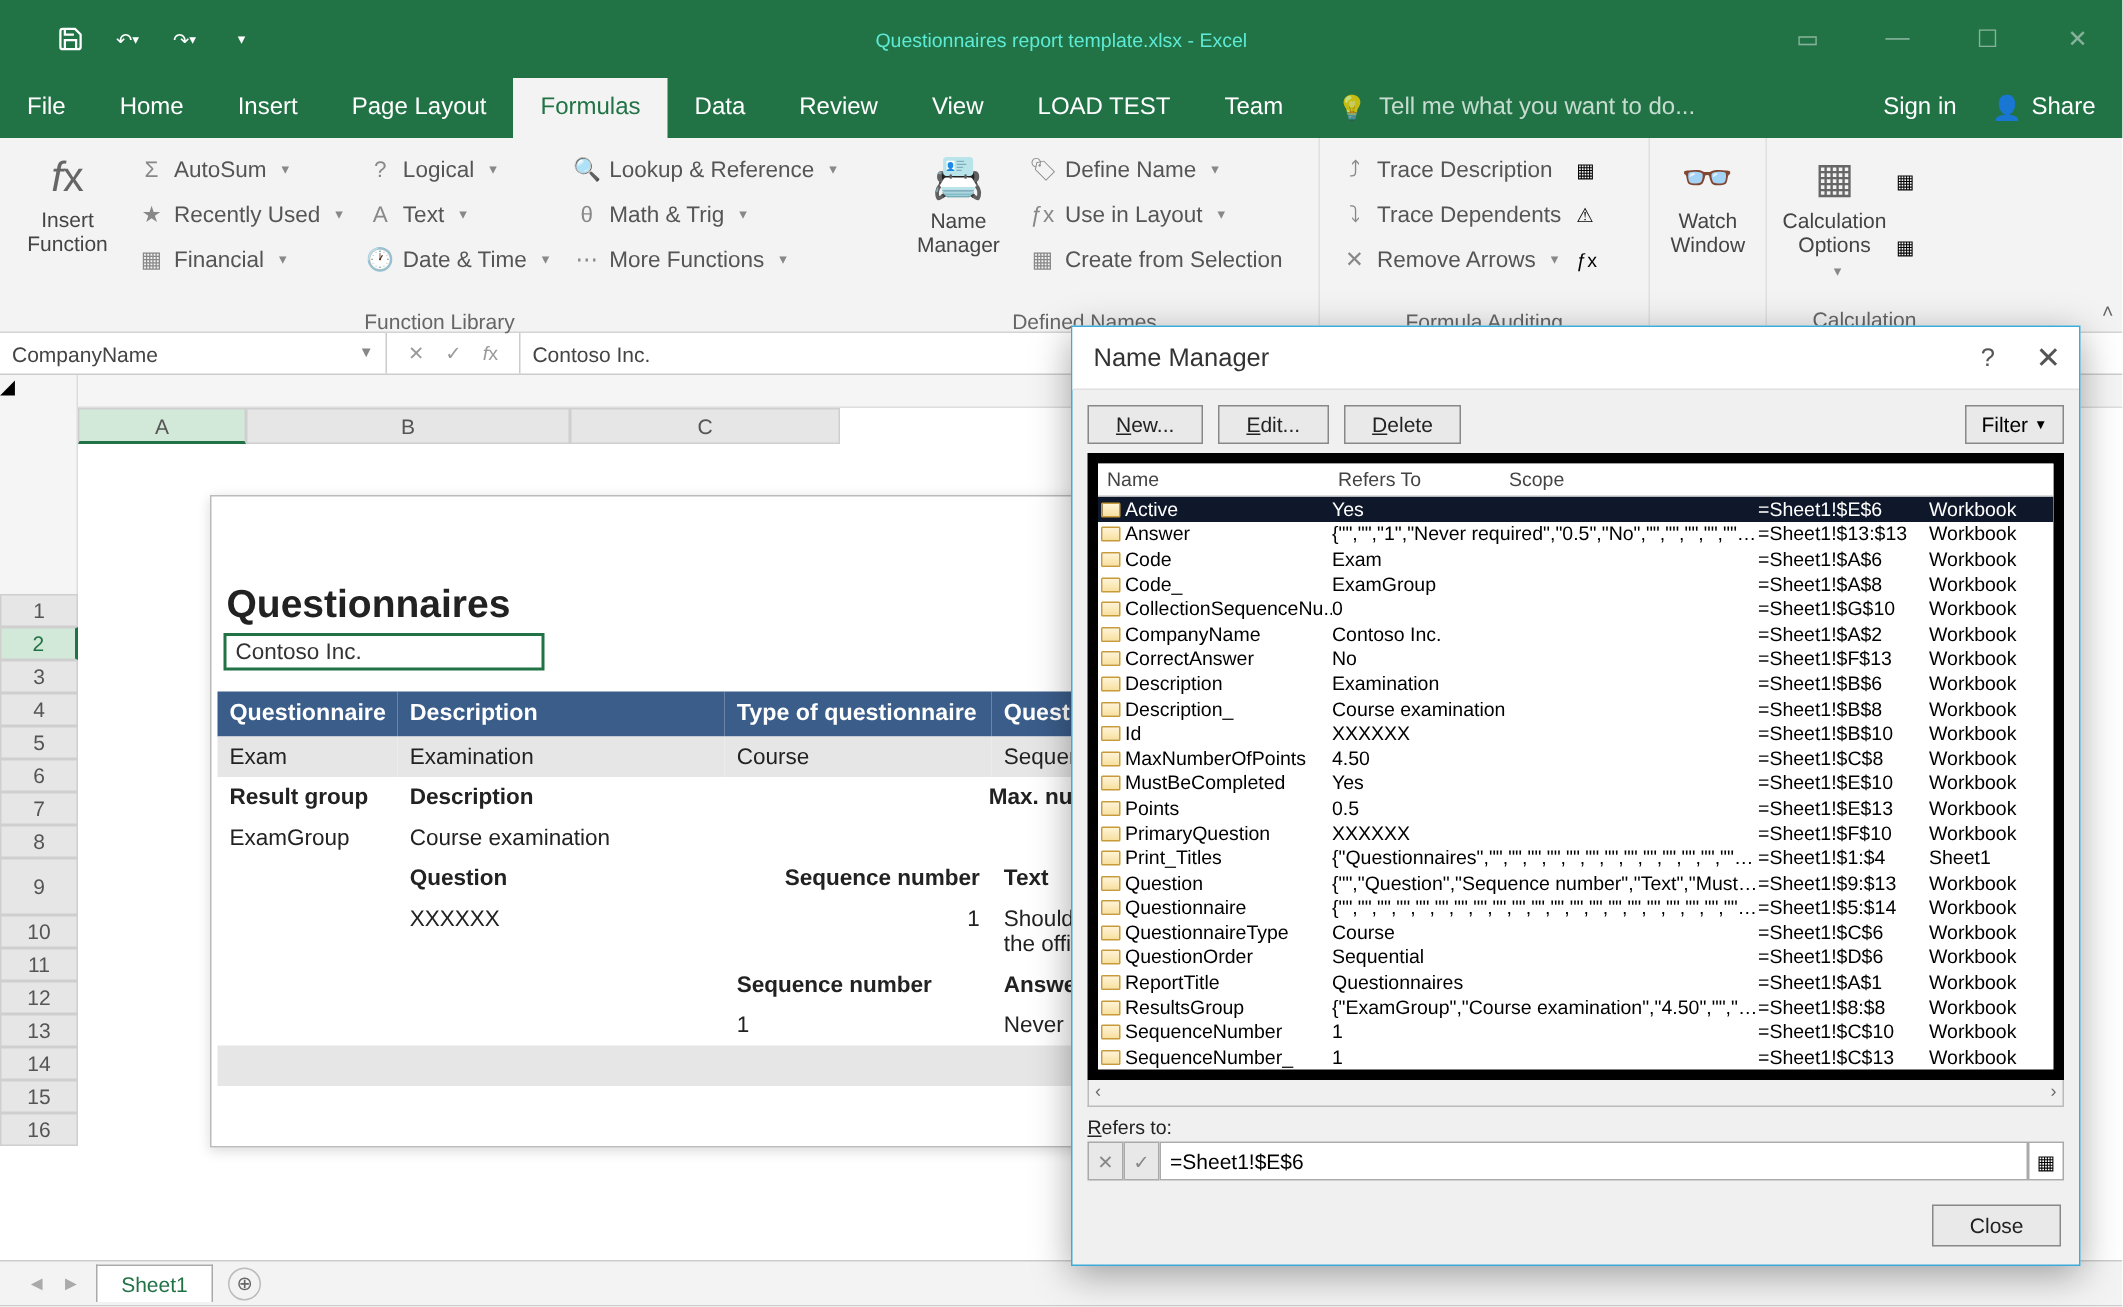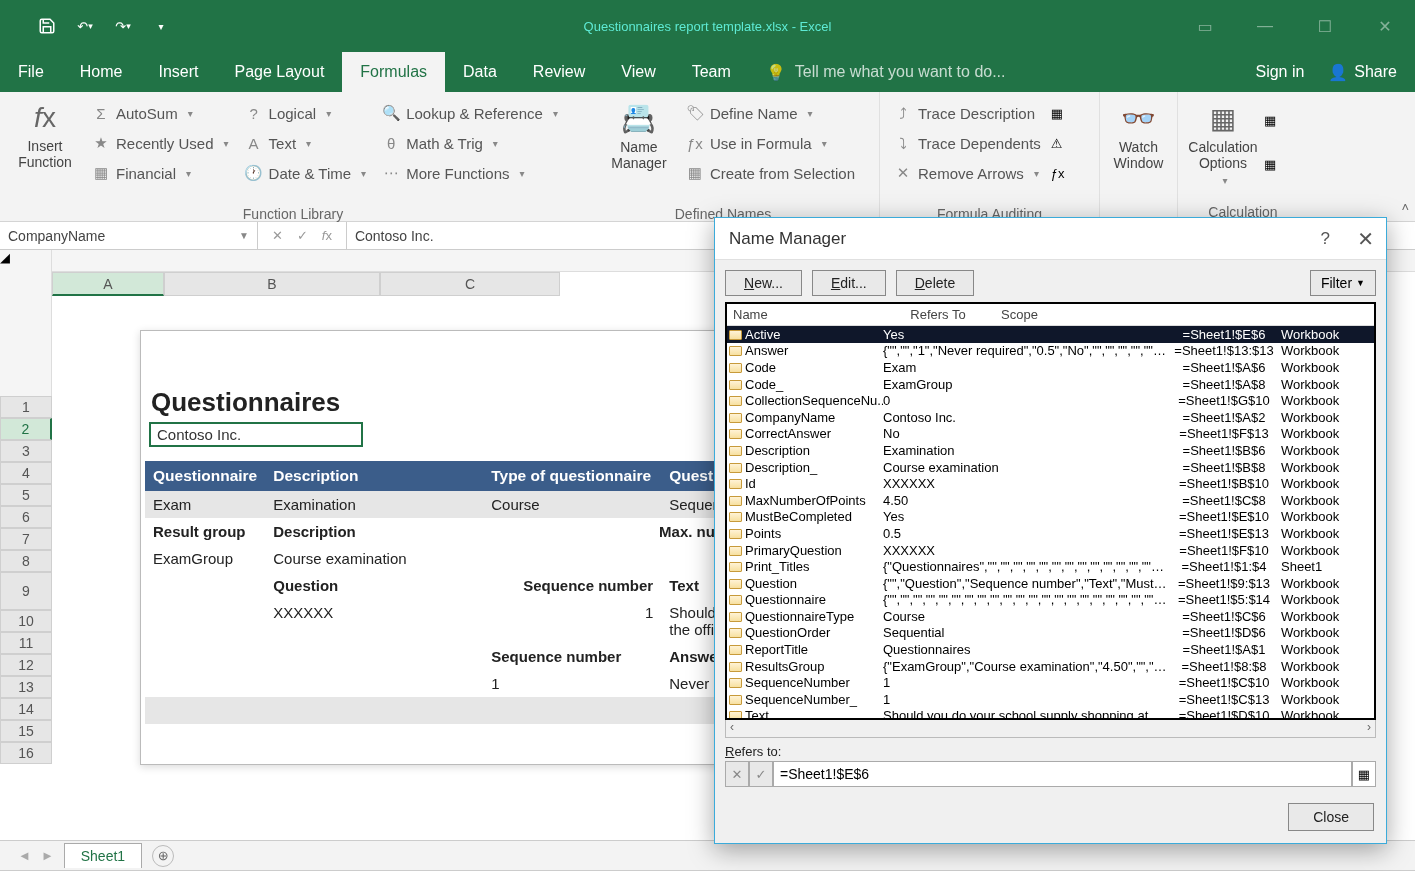--- a/index.html
+++ b/index.html
@@ -68,24 +68,24 @@
 .statusbar { height: 24px; background: #f3f3f3; border-top:1px solid #ccc; display:flex; align-items:center; padding: 0 12px; gap: 24px; font-size: 13px; color:#444;}
 
 
 .dialog { position: absolute; left: 714px; top: 217px; width: 673px; height: 627px; background: #f0f0f0; border: 1px solid #3babda; box-shadow: 0 6px 24px rgba(0,0,0,.35); display:flex; flex-direction:column;}
 .dlg-title { height: 42px; background: #fff; border-bottom: 1px solid #e0e0e0; display:flex; align-items:center; padding: 0 14px; font-size: 17px; color:#333; position:relative;}
 .dlg-title .help { position:absolute; right: 56px; font-size:17px; color:#555;}
 .dlg-title .close { position:absolute; right: 12px; font-size: 20px; color:#555;}
 .dlg-toolbar { padding: 10px 10px 6px; display:flex; gap:10px;}
 .dlg-btn { padding: 4px 18px; background: #e9e9e9; border: 1px solid #888; font-size: 14px; color:#222;}
 .dlg-filter { margin-left:auto; padding:4px 10px; border:1px solid #888; background:#e9e9e9; font-size:14px; display:flex; align-items:center; gap:4px;}
-.dlg-table { flex:1; margin: 0 10px; background:#fff; border:2px solid #000000; overflow:hidden; position:relative;}
+.dlg-table { flex:1; margin: 0 10px; background:#fff; border:7px solid #000000; overflow:hidden; position:relative;}
 .dlg-thead { display:flex; background:#fff; border-bottom:1px solid #ddd; height:22px; align-items:center; font-size:13px; color:#444;}
 .dlg-thead div { padding: 2px 6px; }
-.c-name{width:154px;} .c-val{width:284px;} .c-ref{width:114px;text-align:center;} .c-scope{flex:1;}
+.c-name{width:154px;} .c-val{width:284px;} .c-ref{width:114px;} .c-scope{flex:1;}
 .dlg-rows { overflow:auto; height: 432px;}
 .dlg-row { display:flex; height: 16.6px; align-items:center; font-size: 13px; padding-left: 2px;}
 .dlg-row.sel { background:#0f172a; color:#fff;}
 .dlg-row .c-name{overflow:hidden; white-space:nowrap;}
 .dlg-row .c-val{overflow:hidden; white-space:nowrap; text-overflow:ellipsis;}
 .dlg-row .c-ref{overflow:hidden; white-space:nowrap;}
 .dlg-scroll-x{height:18px; background:#f0f0f0; margin:0 10px; border:1px solid #bbb; border-top:none; display:flex; justify-content:space-between; padding:0 4px; color:#666; font-size:12px;}
 .dlg-refersto { padding: 6px 10px 2px; font-size:13px; color:#222;}
 .dlg-refersto u { text-decoration: underline; }
 .refersto-row { display:flex; padding: 0 10px 10px; gap:0;}
@@ -124,20 +124,21 @@
 
 <div class="tabsrow">
   <div class="filetab">File</div>
   <div class="tab">Home</div>
   <div class="tab">Insert</div>
   <div class="tab">Page Layout</div>
   <div class="tab active">Formulas</div>
   <div class="tab">Data</div>
   <div class="tab">Review</div>
   <div class="tab">View</div>
+  <div class="tab">LOAD TEST</div>
   <div class="tab">Team</div>
   <div class="tellme">
       <span>💡</span>
       <span>Tell me what you want to do...</span>
     </div>
   <div class="tabs-right">
     <span>Sign in</span>
     <span class="sharebtn">
         <span>👤</span>
         <span>Share</span>
@@ -198,21 +199,21 @@
           <span class="ico">📇</span>
           <span>Name Manager</span>
         </div>
       <div class="col">
         <div class="mbtn caret">
             <span class="ico">🏷</span>
             <span>Define Name</span>
           </div>
         <div class="mbtn caret">
             <span class="ico">ƒx</span>
-            <span>Use in Formula</span>
+            <span>Use in Layout</span>
           </div>
         <div class="mbtn">
             <span class="ico">▦</span>
             <span>Create from Selection</span>
           </div>
       </div>
     </div>
     <div style="display:flex;">
       <div class="group-label" style="width:570px;">Function Library</div>
       <div class="group-label" style="width:290px;">Defined Names</div>

